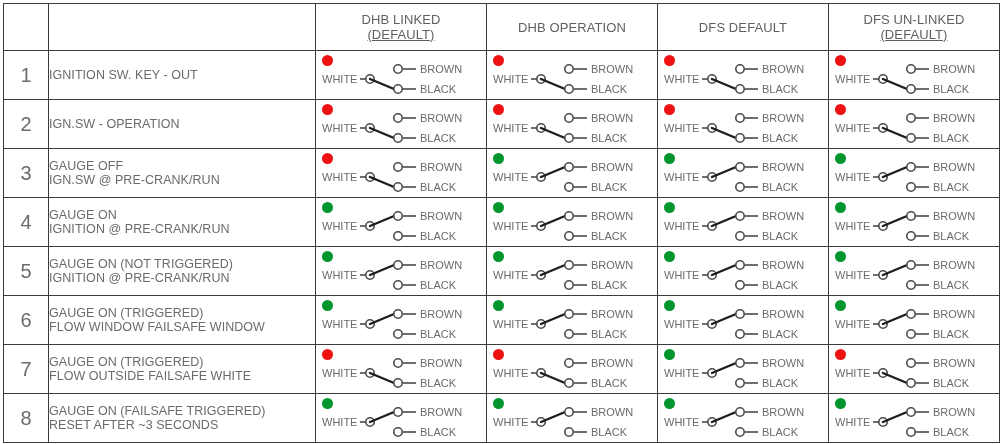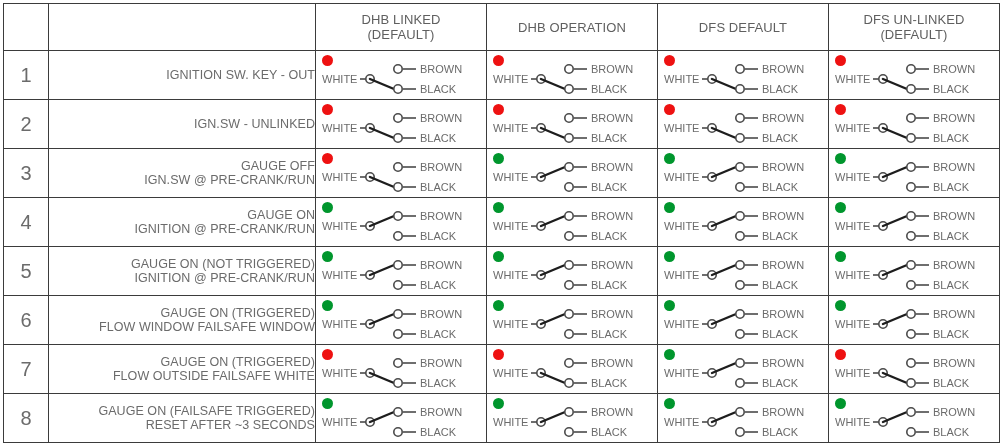--- a/index.html
+++ b/index.html
@@ -73,34 +73,34 @@
   th.col-head {
     height: 46px;
     font-weight: normal;
     font-size: 13px;
     line-height: 15px;
     color: #5f5f5f;
     text-align: center;
     letter-spacing: 0.1px;
   }
   th.col-head .h-l1 { display: block; }
-  th.col-head .h-l2 { display: block; }
+  th.col-head .h-l2 { display: block; text-decoration: underline; }
 
   col.c-num   { width: 45px; }
   col.c-desc  { width: 267px; }
   col.c-state { width: 170px; }
 
   td.num-cell {
     text-align: center;
     font-size: 20px;
     color: #6b6b6b;
     height: 48px;
   }
   td.desc-cell {
-    text-align: right;
+    text-align: left;
     font-size: 12.5px;
     line-height: 14.5px;
     color: #6b6b6b;
     padding: 0 4px;
     letter-spacing: 0.05px;
   }
   td.desc-cell .d-l1 { display: block; }
   td.desc-cell .d-l2 { display: block; }
 
   td.state-cell {
@@ -269,21 +269,21 @@
                 <circle class="sw-term" cx="82" cy="30" r="4.2"></circle>
                 <line class="sw-wire" x1="87" y1="30" x2="100" y2="30"></line>
                 <text class="sw-text" x="104" y="34">BLACK</text>
               </svg>
             </div>
           </td>
         </tr>
         <tr>
           <td class="num-cell">2</td>
           <td class="desc-cell">
-            <span class="d-l1">IGN.SW - UNLINKED</span>
+            <span class="d-l1">IGN.SW - OPERATION</span>
             <span class="d-l2"></span>
           </td>
           <td class="state-cell">
             <div class="state-inner">
               <span class="status-dot red"></span>
               <svg class="switch-svg" width="170" height="40" viewBox="0 0 170 40">
                 <text class="sw-text" x="6" y="24">WHITE</text>
                 <line class="sw-wire" x1="44" y1="20" x2="50" y2="20"></line>
                 <circle class="sw-term" cx="54" cy="20" r="4.2"></circle>
                 <line class="sw-lever" x1="54" y1="20" x2="78" y2="30"></line>

